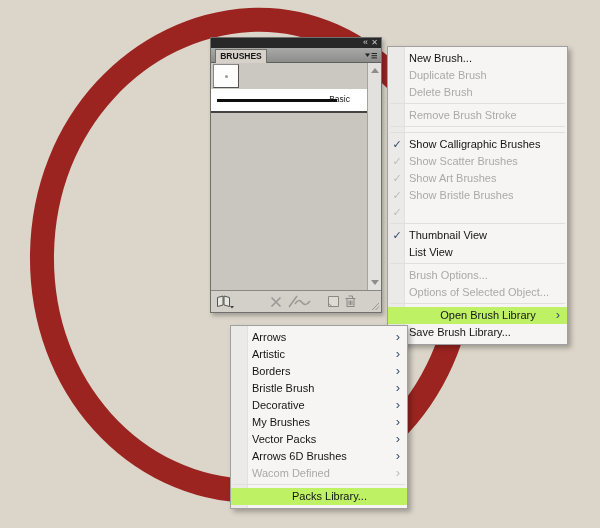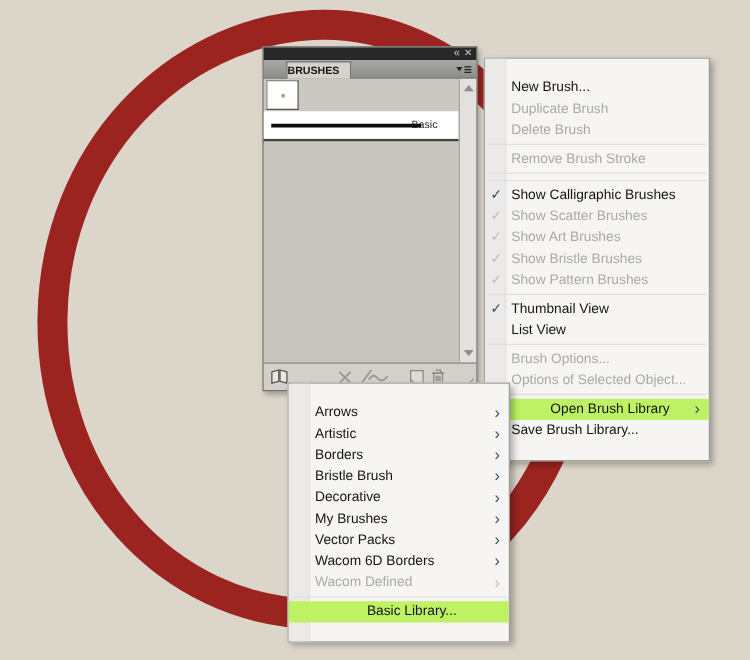--- a/index.html
+++ b/index.html
@@ -12,23 +12,23 @@
   
   .panel { position:absolute; left:210px; top:37px; width:172px; height:276px;
            border:1px solid #6f6f6d; background:#c9c6c0;
            box-shadow:2px 3px 4px rgba(0,0,0,.25); }
   .dragbar { position:relative; height:10px; background:#282828; }
   .drag-ic { position:absolute; top:-1px; font-size:9px; line-height:11px; color:#c8c8c8; cursor:pointer; }
   .ic-collapse { right:13px; }
   .ic-close { right:3px; font-size:8px; }
   .tabs { position:relative; height:15px; background:linear-gradient(#a9a9a7,#8c8c8a);
           border-bottom:1px solid #5f5f5d; }
-  .tab { position:absolute; left:18px; top:1px; width:52px; height:14px;
+  .tab { position:absolute; left:4px; top:1px; width:52px; height:14px;
          background:#d6d2ca; border:1px solid #70706e; border-bottom:none;
-         font-size:8.5px; font-weight:bold; color:#161616; text-align:left; line-height:13px; }
+         font-size:8.5px; font-weight:bold; color:#161616; text-align:center; line-height:13px; }
   .flyout { position:absolute; right:3px; top:3px; cursor:pointer; }
   .pbody { position:relative; height:227px; }
   .list { position:absolute; left:0; top:0; right:14px; bottom:0; }
   .row1 { position:relative; height:26px; background:#cbc8c2; }
   .thumb { position:absolute; left:2px; top:1px; width:26px; height:24px;
            background:#fdfdfc; border:1px solid #8a8885; border-right-color:#55534f; border-bottom-color:#55534f; }
   .thumb-dot { position:absolute; left:11px; top:10px; width:3px; height:3px; background:#9a9a98; border-radius:50%; }
   .row2 { position:relative; height:22px; background:#ffffff;padding-left:48px; }
   .basic-line { position:absolute; left:6px; top:10px; width:120px; height:3px; background:#0d0d0d; }
   .basic-label { position:absolute; right:17px; top:5px; font-size:8.5px; color:#1a1a1a; }
@@ -37,25 +37,25 @@
   .scroll { position:absolute; right:0; top:0; bottom:0; width:14px; background:#e3e1dd; border-left:1px solid #a5a3a0; }
   .s-up, .s-dn { position:absolute; left:3px; width:0; height:0; border:4px solid transparent; cursor:pointer; }
   .s-up { top:5px; border-bottom:5px solid #8f8d8a; border-top:none; }
   .s-dn { bottom:5px; border-top:5px solid #8f8d8a; border-bottom:none; }
   .pfooter { position:relative; height:22px; background:#d3d0c9; border-top:1px solid #8a8885; }
   .f-ic { position:absolute; top:4px; cursor:pointer; }
   .grip { position:absolute; right:1px; bottom:1px; }
 
   
   .menu { position:absolute; background:#f6f5f4; border:1px solid #a0a0a0;
-          padding:15px 0; box-shadow:3px 3px 5px rgba(0,0,0,.28); }
+          padding:3px 0; box-shadow:3px 3px 5px rgba(0,0,0,.28); }
   .menu::before { content:""; position:absolute; left:0; top:0; bottom:0; width:16px;
                   background:#ebeae9; border-right:1px solid #e2e1e0; }
   .menu-main { left:387px; top:46px; width:181px; }
-  .menu-sub  { left:230px; top:306px; width:178px; }
+  .menu-sub  { left:230px; top:325px; width:178px; }
   .mi { position:relative; height:17px; line-height:17px; font-size:11px; color:#141414;
         padding-left:21px; cursor:pointer; }
   .mi.disabled { color:#a9a9a9; cursor:default; }
   .mi.highlight { background:#bef264;text-align:center; }
   .check { position:absolute; left:2px; top:0; width:14px; text-align:center;
            font-size:11px; color:#2c4a66; }
   .mi.disabled .check { color:#bcbcbc; }
   .arrow { position:absolute; right:7px; top:0; font-size:13px; line-height:16px; color:#33506b; }
   .mi.disabled .arrow { color:#bcbcbc; }
   .msep { position:relative; height:6px; }
@@ -157,21 +157,20 @@
   <div class="mi disabled">
     <span class="check">✓</span>
     <span>Show Art Brushes</span>
   </div>
   <div class="mi disabled">
     <span class="check">✓</span>
     <span>Show Bristle Brushes</span>
   </div>
   <div class="mi disabled">
     <span class="check">✓</span>
-    <span>Show Pattern Brushes</span>
   </div>
   <div class="msep"></div>
   <div class="mi">
     <span class="check">✓</span>
     <span>Thumbnail View</span>
   </div>
   <div class="mi">
     <span>List View</span>
   </div>
   <div class="msep"></div>
@@ -214,24 +213,24 @@
   </div>
   <div class="mi">
     <span>My Brushes</span>
     <span class="arrow">›</span>
   </div>
   <div class="mi">
     <span>Vector Packs</span>
     <span class="arrow">›</span>
   </div>
   <div class="mi">
-    <span>Wacom 6D Borders</span>
+    <span>Arrows 6D Brushes</span>
     <span class="arrow">›</span>
   </div>
   <div class="mi disabled">
     <span>Wacom Defined</span>
     <span class="arrow">›</span>
   </div>
   <div class="msep"></div>
   <div class="mi highlight">
-    <span>Basic Library...</span>
+    <span>Packs Library...</span>
   </div>
 </div>
 
 </body></html>

